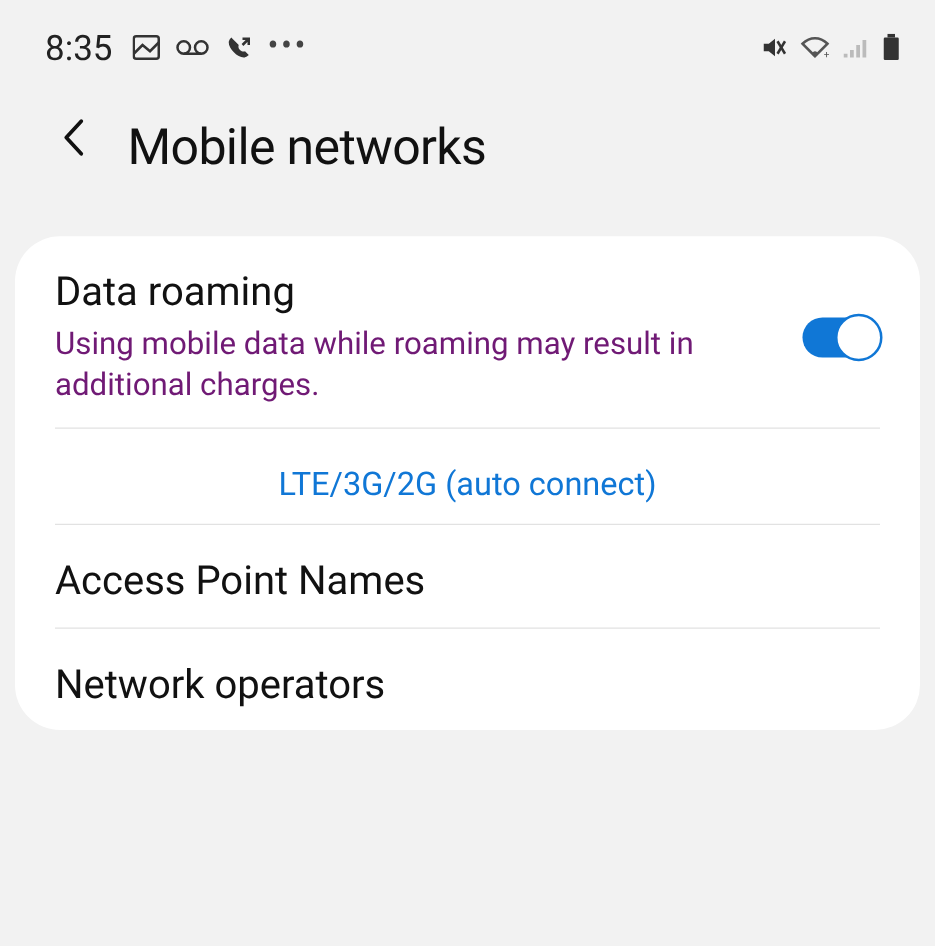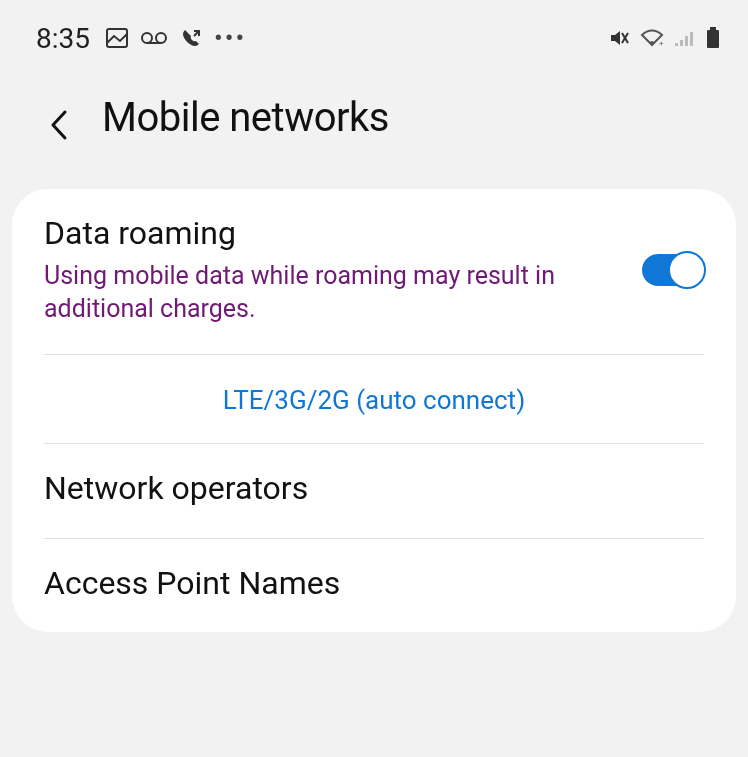--- a/index.html
+++ b/index.html
@@ -13,21 +13,20 @@
     }
     .status-bar {
       display: flex;
       justify-content: space-between;
       align-items: center;
       padding: 14px 28px 10px 36px;
       height: 72px;
     }
     .status-left {
       display: flex;
-      align-items: center;
       gap: 12px;
       font-size: 26px;
       color: #222;
     }
     .status-time {
       font-size: 28px;
       font-weight: 400;
       margin-right: 4px;
     }
     .status-icon {
@@ -35,21 +34,21 @@
       align-items: center;
       justify-content: center;
     }
     .status-right {
       display: flex;
       align-items: center;
       gap: 10px;
     }
     .header {
       display: flex;
-      align-items: flex-end;
+      align-items: flex-start;
       padding: 22px 20px 30px 42px;
       gap: 28px;
     }
     .back-button {
       width: 32px;
       height: 32px;
       display: flex;
       align-items: center;
       justify-content: center;
       cursor: pointer;
@@ -63,21 +62,21 @@
     .card {
       background: #fff;
       border-radius: 36px;
       margin: 18px 12px 0 12px;
       padding: 0 32px;
     }
     .row {
       display: flex;
       align-items: center;
       justify-content: space-between;
-      padding: 24px 0 28px 0;
+      padding: 24px 0 16px 0;
       border-bottom: 1px solid #e2e2e2;
     }
     .row:last-child { border-bottom: none; }
     .row-text {
       flex: 1;
     }
     .row-title {
       font-size: 32px;
       font-weight: 400;
       color: #111;
@@ -202,23 +201,23 @@
   </div>
 
   <div class="row">
     <div class="row-text">
       <div class="row-value">LTE/3G/2G (auto connect)</div>
     </div>
   </div>
 
   <div class="row">
     <div class="row-text">
+      <div class="row-title">Access Point Names</div>
+    </div>
+  </div>
+
+  <div class="row">
+    <div class="row-text">
       <div class="row-title">Network operators</div>
     </div>
   </div>
 
-  <div class="row">
-    <div class="row-text">
-      <div class="row-title">Access Point Names</div>
-    </div>
-  </div>
-
 </div>
 
 </body></html>

